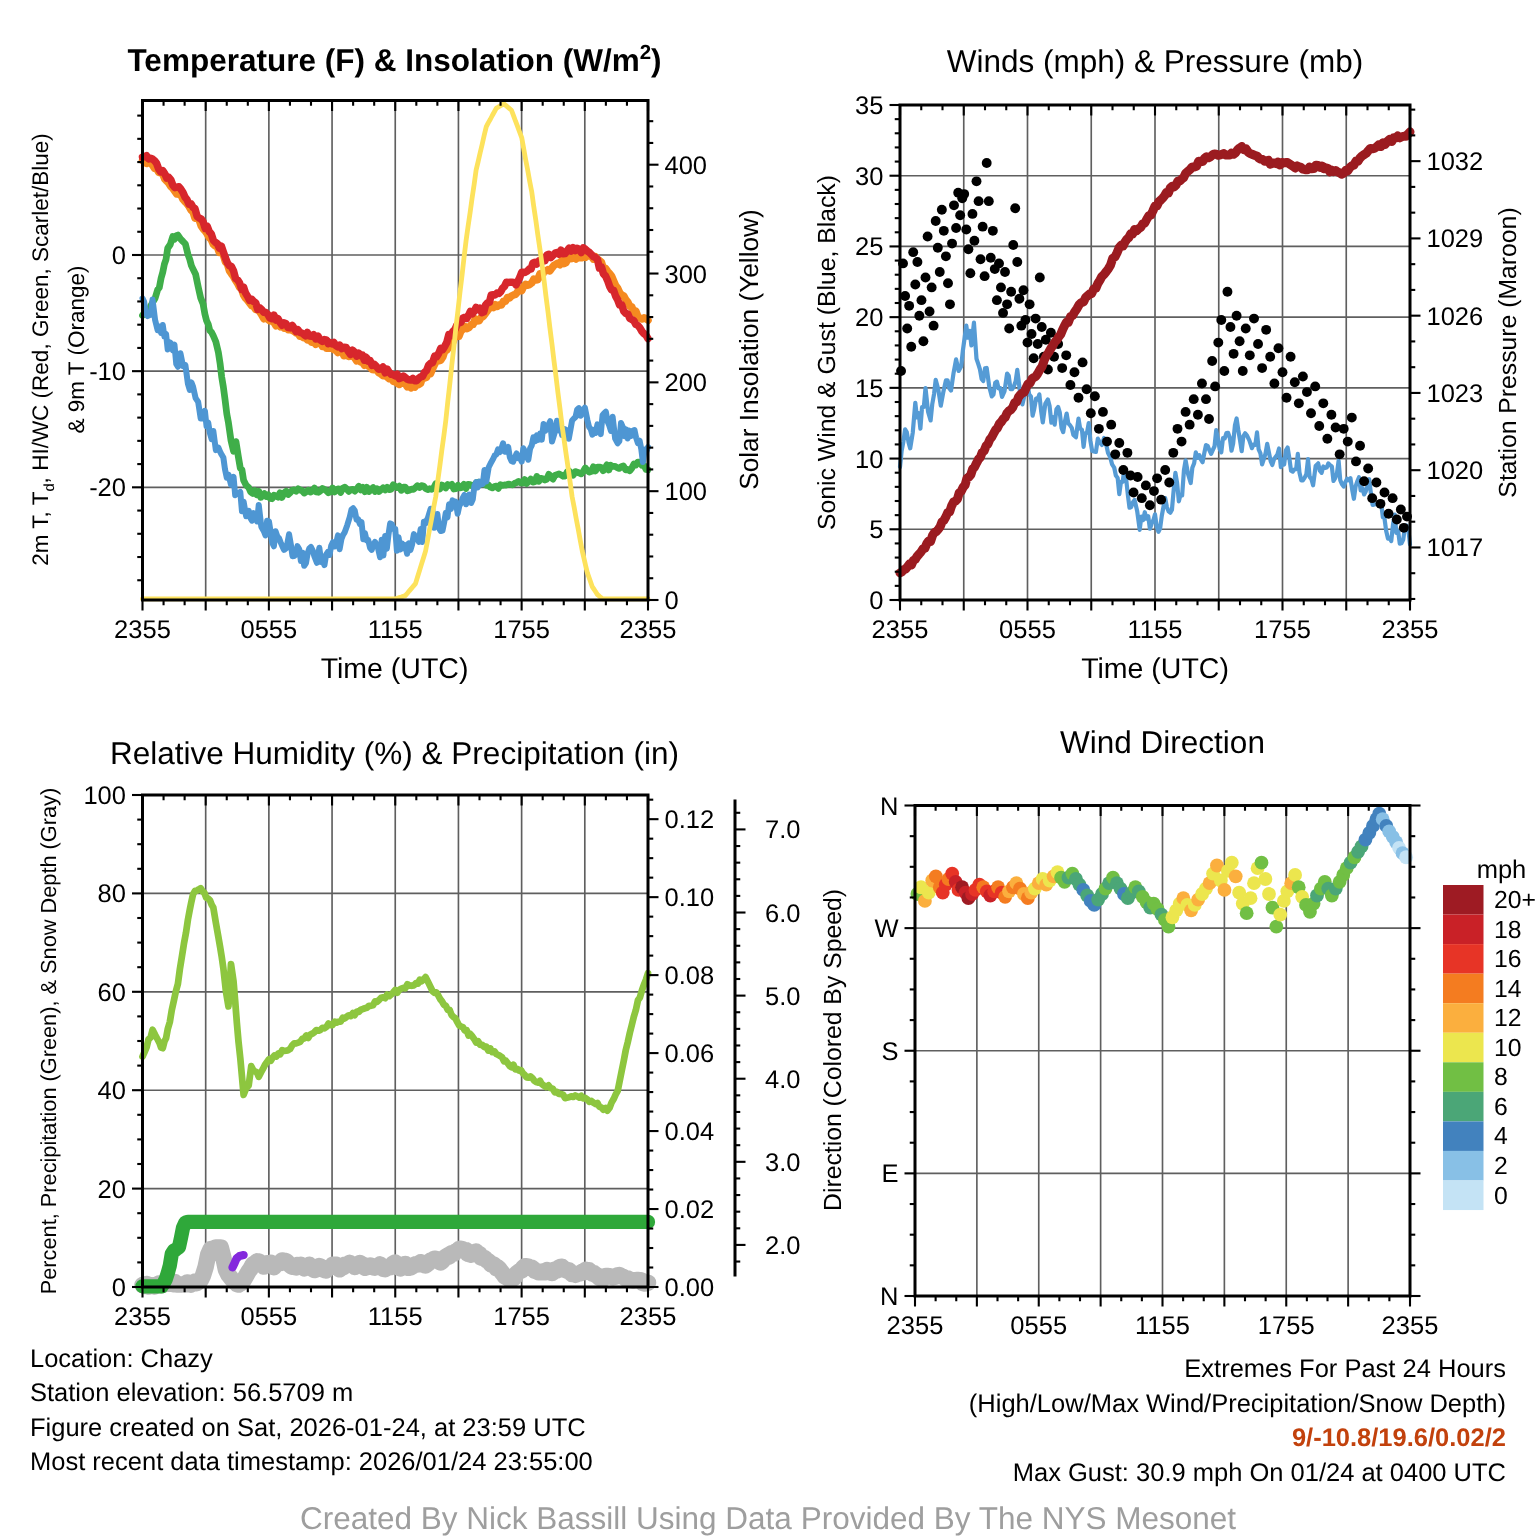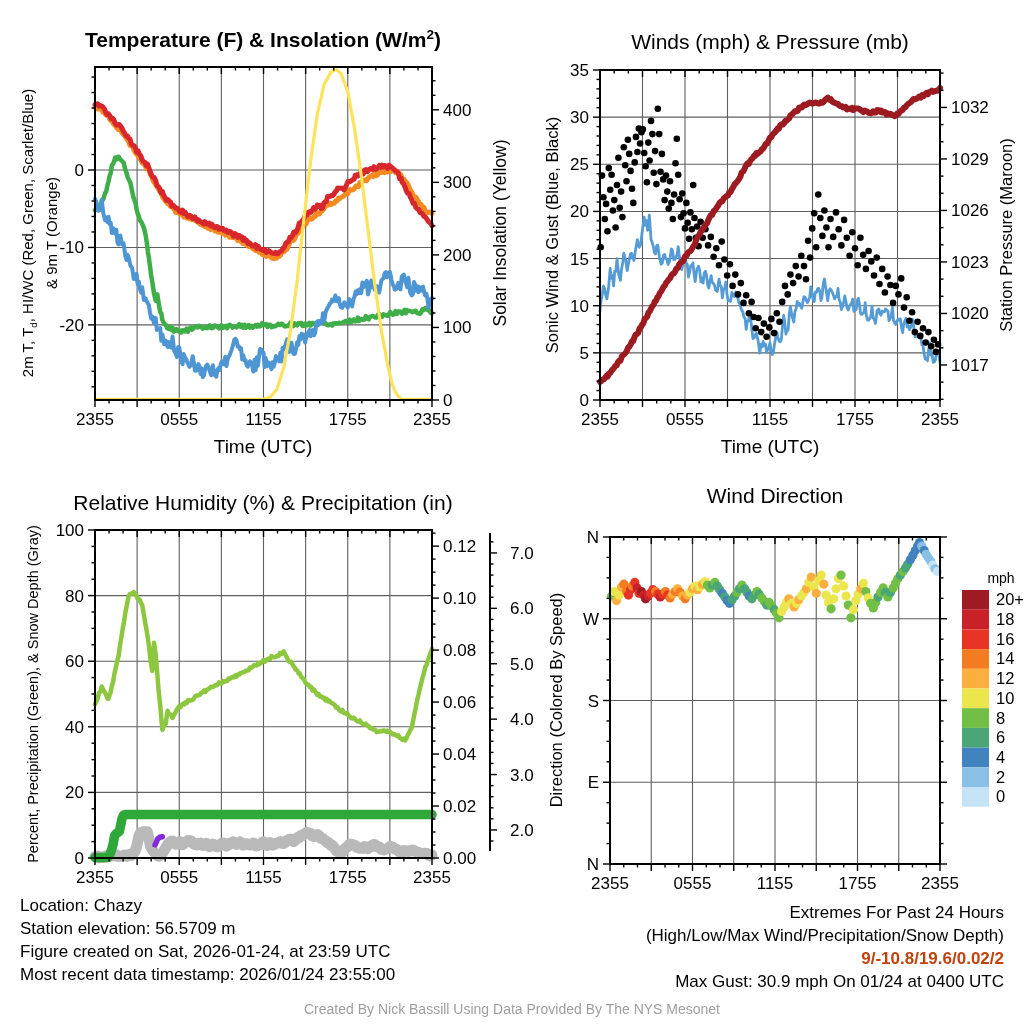--- a/index.html
+++ b/index.html
@@ -9,25 +9,25 @@
   .abs{position:absolute;}
   .chart-title{font-size:21px;white-space:nowrap;transform:translateX(-50%);}
   .sup{font-size:0.65em;vertical-align:super;}
   .sub{font-size:0.65em;vertical-align:sub;}
   .rot{transform:translate(-50%,-50%) rotate(-90deg);white-space:nowrap;text-align:center;}
   .xaxis-label{font-size:19px;transform:translateX(-50%);white-space:nowrap;}
   .ylab-2line{font-size:15px;line-height:18px;}
   .ylab{font-size:16.5px;}
   .ylab-sm{font-size:14.5px;}
   .ylab-lg{font-size:17.5px;}
-  .legend-title{font-size:14px;transform:translateX(-50%);}
+  .legend-title{font-size:17px;transform:translateX(-50%);}
   .footer-left{left:20px;top:894px;font-size:17px;line-height:23px;}
   .footer-right{right:20px;top:901px;font-size:17px;line-height:23px;text-align:right;}
   .extremes-values{font-weight:bold;}
-  .credit{left:0;width:1024px;top:1001px;text-align:center;font-size:14px;color:#9e9e9e;}
+  .credit{left:0;width:1024px;top:1001px;text-align:center;font-size:21px;color:#9e9e9e;}
 </style>
 </head>
 <body>
 
 <div class="canvas">
   <svg id="plot-layer" width="1024" height="1024" viewBox="0 0 1024 1024">
       <line x1="137.125" y1="67" x2="137.125" y2="400" stroke="#5f5f5f" stroke-width="1.1"></line>
       <line x1="179.25" y1="67" x2="179.25" y2="400" stroke="#5f5f5f" stroke-width="1.1"></line>
       <line x1="221.375" y1="67" x2="221.375" y2="400" stroke="#5f5f5f" stroke-width="1.1"></line>
       <line x1="263.5" y1="67" x2="263.5" y2="400" stroke="#5f5f5f" stroke-width="1.1"></line>

